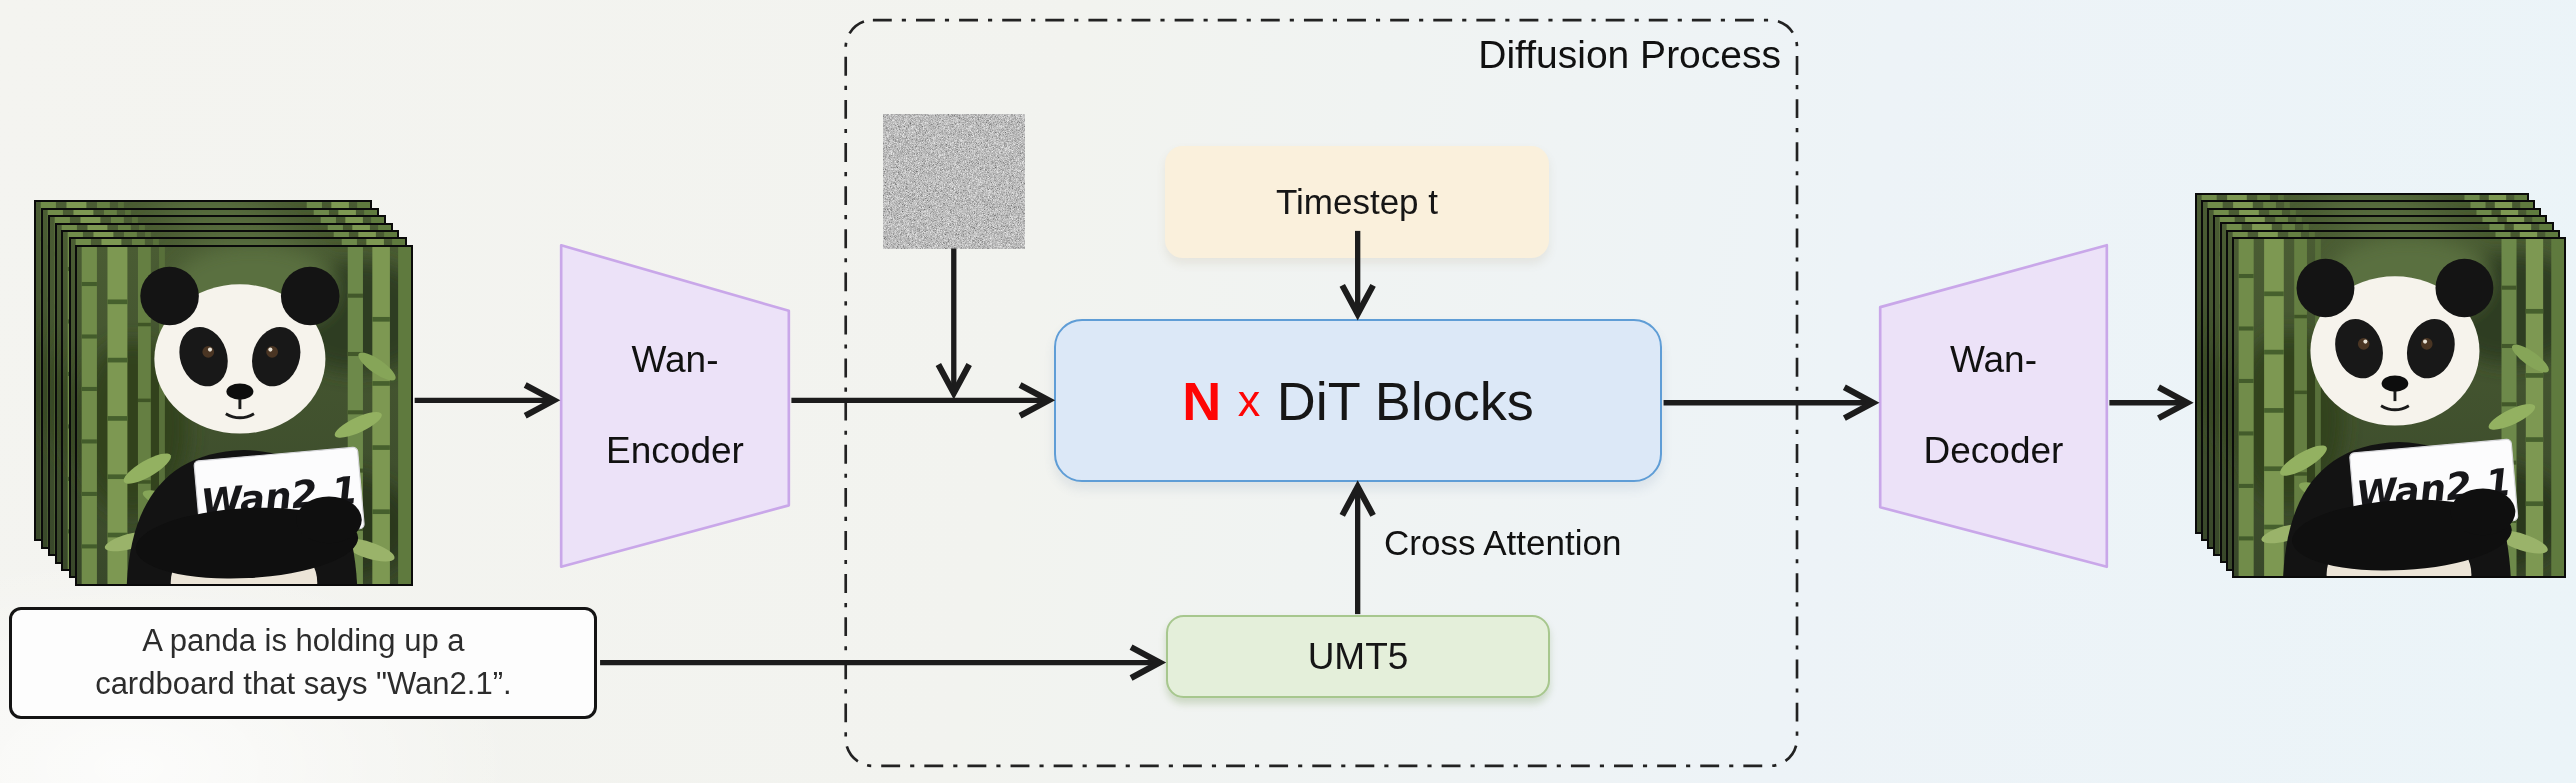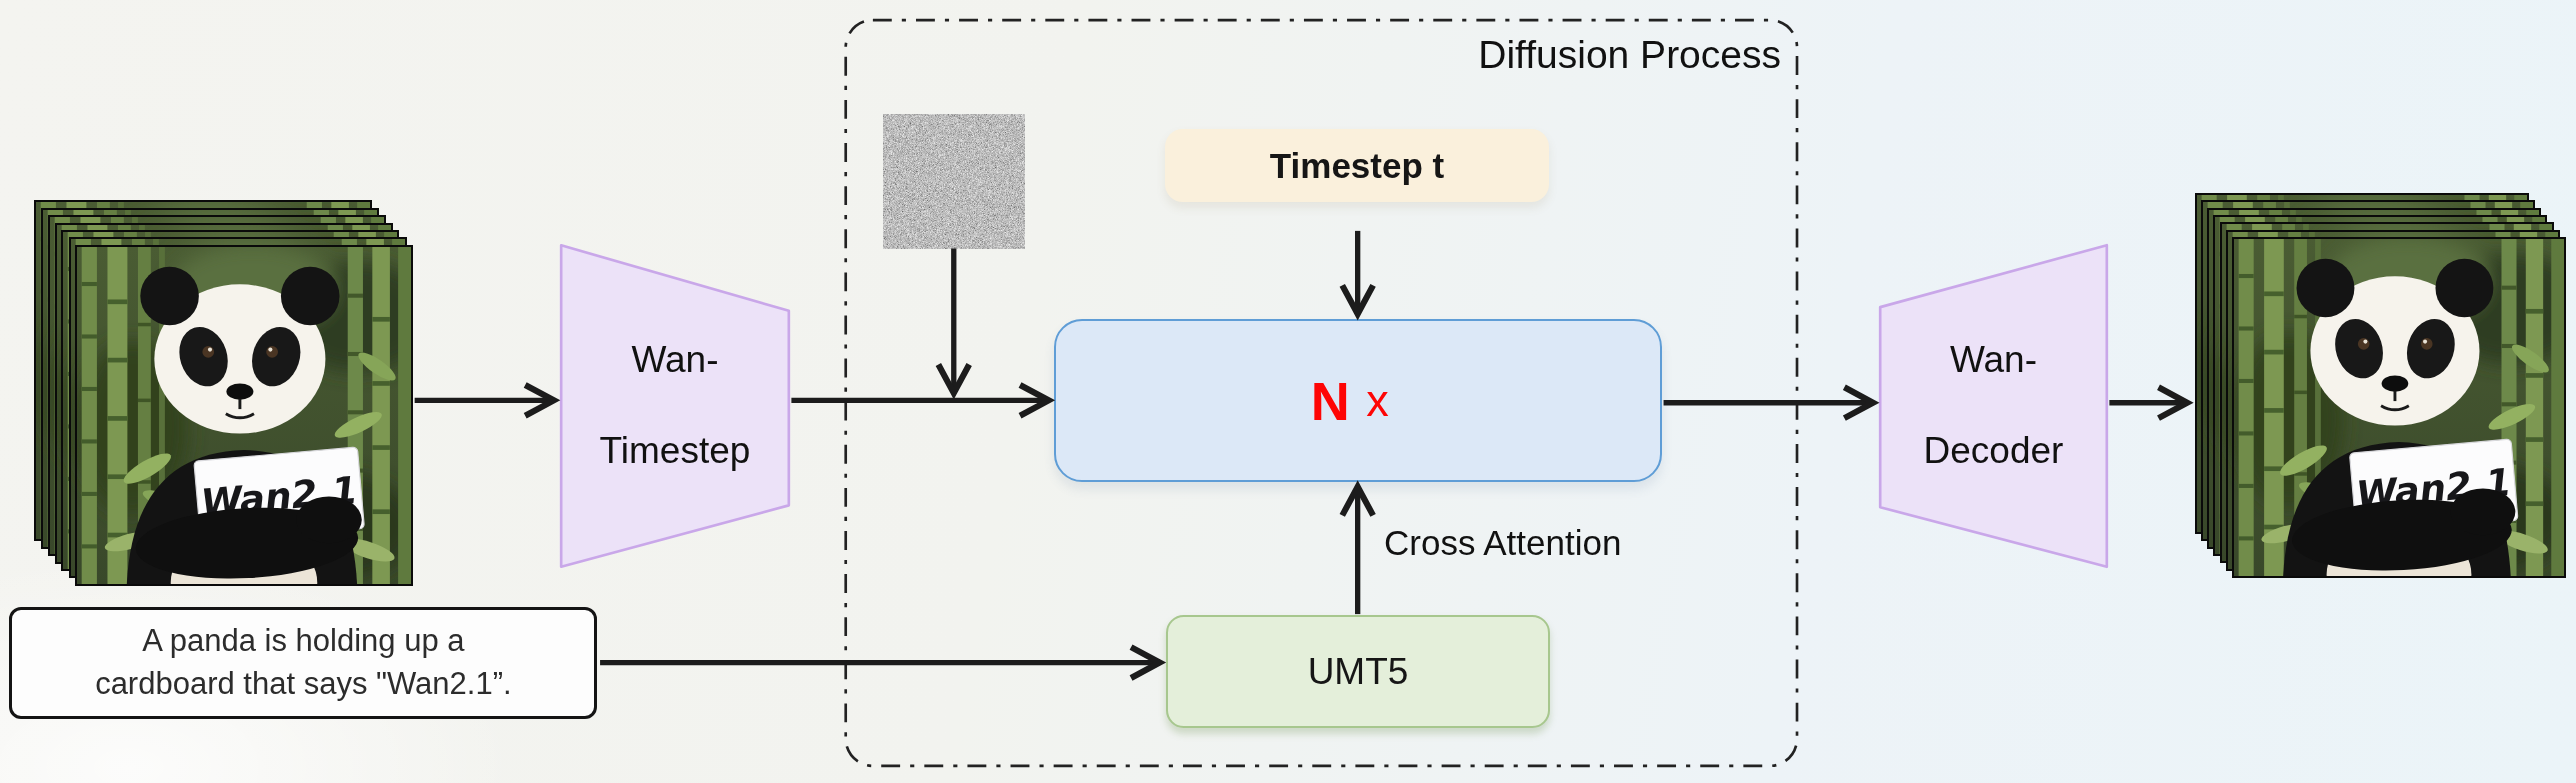--- a/index.html
+++ b/index.html
@@ -27,27 +27,27 @@
 
   
   #prompt-box{left:9.4px;top:607px;width:588px;height:112px;background:var(--prompt-bg);
     border:3px solid var(--prompt-border);border-radius:12px;font-size:31px;line-height:1.38;
     text-align:center;color:#2c2c2c;flex-direction:column;}
 
   
   #diffusion-title{left:1240px;top:33px;width:541px;text-align:right;font-size:39px;color:#111;}
 
   
-  #timestep-box{left:1165px;top:129px;width:384px;height:73px;background:var(--cream-fill);
-    border-radius:17.7px;font-size:35px;box-shadow:0 5.9px 9.4px rgba(125,105,60,.10);font-weight:bold;}
+  #timestep-box{left:1165px;top:146px;width:384px;height:112px;background:var(--cream-fill);
+    border-radius:17.7px;font-size:35px;box-shadow:0 5.9px 9.4px rgba(125,105,60,.10);}
   #dit-box{left:1054px;top:319px;width:608px;height:163px;background:var(--blue-fill);
     border:2.4px solid var(--blue-border);border-radius:28px;font-size:54px;box-shadow:0 7px 10.6px rgba(70,105,150,.12);}
   #dit-box .dit-n{color:var(--accent-red);font-weight:bold;margin-right:16.5px;}
   #dit-box .dit-x{color:var(--accent-red);font-size:45px;margin-right:16.5px;}
-  #umt5-box{left:1166px;top:615px;width:384px;height:113px;background:var(--green-fill);
+  #umt5-box{left:1166px;top:615px;width:384px;height:83px;background:var(--green-fill);
     border:2.4px solid var(--green-border);border-radius:17.7px;font-size:37px;box-shadow:0 5.3px 7px rgba(115,150,85,.28);}
   #cross-attention-label{left:1384px;top:523px;font-size:35px;color:#111;text-align:center;}
 
   
   .trap-svg{position:absolute;overflow:visible;}
   .trap-poly{fill:var(--trap-fill);stroke:var(--trap-border);stroke-width:4.5;stroke-linejoin:round;}
   .trap-label{position:absolute;display:flex;flex-direction:column;align-items:center;justify-content:center;
     font-size:37px;line-height:1.26;text-align:center;color:#111;gap:44px;}
 
   
@@ -236,21 +236,21 @@
 <div id="prompt-box" class="abs center">
   <div>A panda is holding up a</div>
   <div>cardboard that says "Wan2.1”.</div>
 </div>
 
 <svg class="trap-svg" style="left:560px;top:244px" width="230" height="324" viewBox="0 0 390 549">
   <polygon class="trap-poly" points="2,2 388,113 388,443 2,547"></polygon>
 </svg>
 <div class="trap-label" style="left:560px;top:244px;width:230px;height:324px">
   <div>Wan-</div>
-  <div>Timestep</div>
+  <div>Encoder</div>
 </div>
 
 <svg class="trap-svg" style="left:1879px;top:244px" width="229" height="324" viewBox="0 0 388 549">
   <polygon class="trap-poly" points="2,107 386,2 386,547 2,446"></polygon>
 </svg>
 <div class="trap-label" style="left:1879px;top:244px;width:229px;height:324px">
   <div>Wan-</div>
   <div>Decoder</div>
 </div>
 
@@ -263,20 +263,21 @@
     </svg>
 </div>
 
 <div id="timestep-box" class="abs center">
   <span>Timestep t</span>
 </div>
 
 <div id="dit-box" class="abs center">
   <span class="dit-n">N</span>
   <span class="dit-x">x</span>
+  <span>DiT Blocks</span>
 </div>
 
 <div id="cross-attention-label" class="abs">Cross Attention</div>
 
 <div id="umt5-box" class="abs center">
   <span>UMT5</span>
 </div>
 
 <svg id="overlay" viewBox="0 0 4362 1326" width="2576" height="783">
   <defs>

